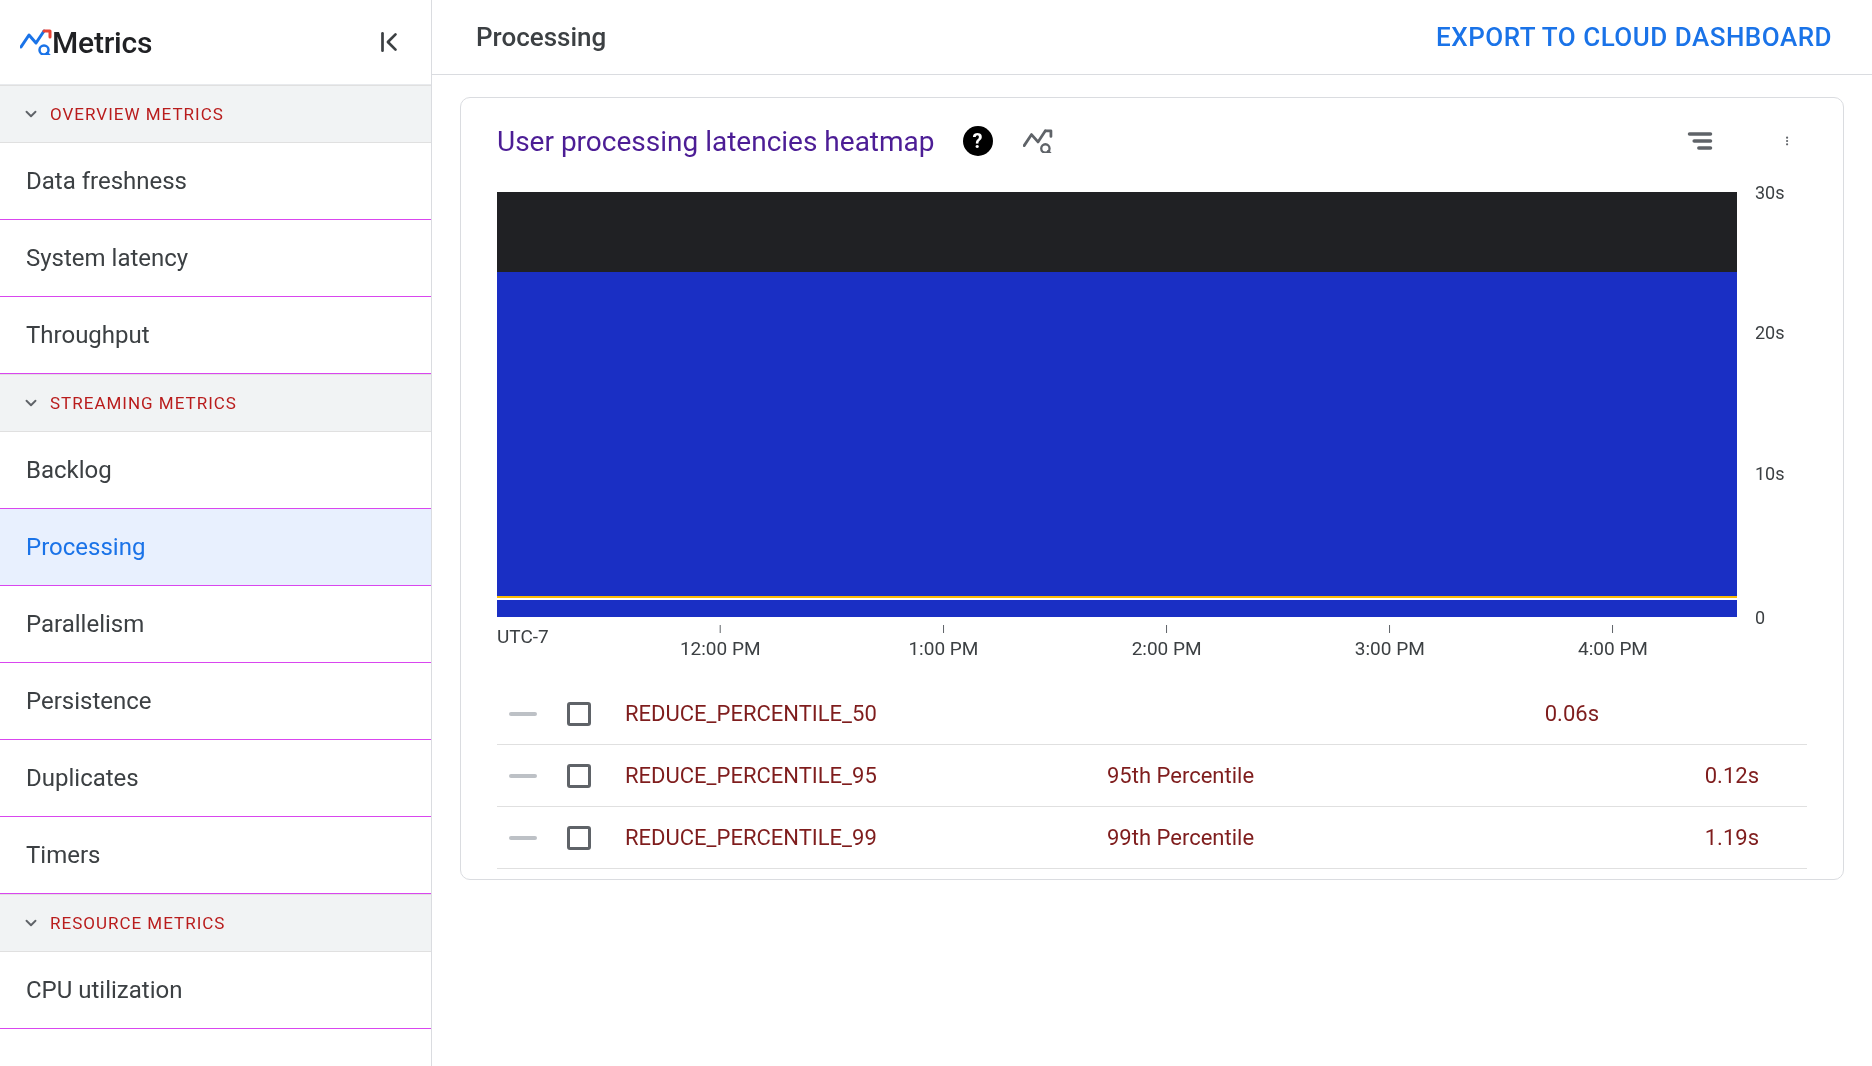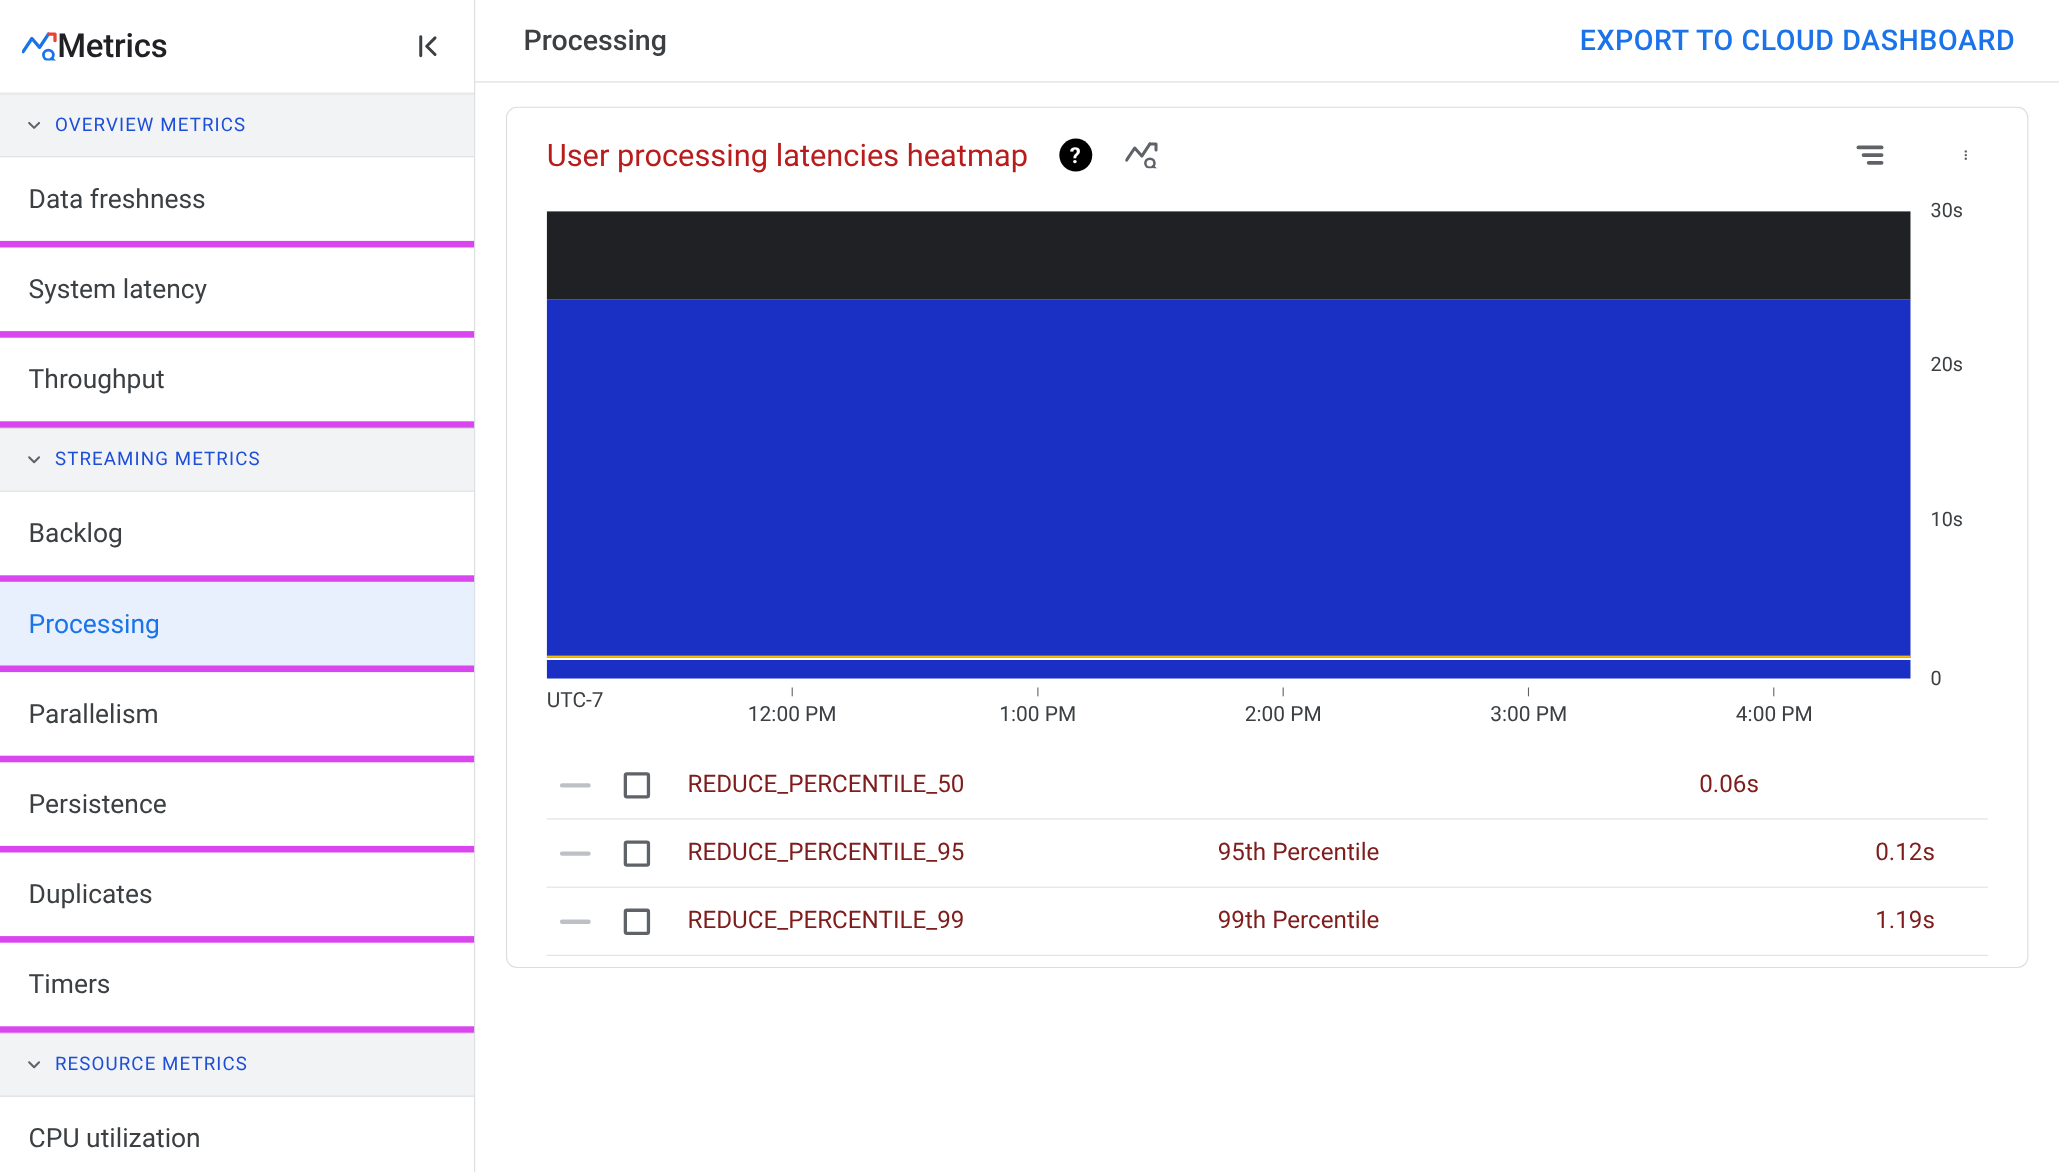--- a/index.html
+++ b/index.html
@@ -45,31 +45,31 @@
   .collapse-btn { 
     width: 36px; height:36px; display:flex; align-items:center; justify-content:center;
     cursor:pointer; color:#3c4043;
   }
   .section-header {
     background: #f1f3f4;
     border-top: 1px solid #e0e0e0;
     border-bottom: 1px solid #e0e0e0;
     padding: 18px 22px;
     display:flex; align-items:center; gap:10px;
-    color:#1d4ed8;
+    color:#b91c1c;
     font-size:17px;
     letter-spacing: 1px;
     cursor:pointer;
   }
   .section-header .chev { width:18px; height:18px; }
   .nav-item {
     padding: 24px 26px;
     font-size: 24px;
     color:#3c4043;
-    border-bottom: 6px solid #d946ef;
+    border-bottom: 1px solid #d946ef;
     cursor:pointer;
   }
   .nav-item.active {
     color:#1a73e8;
     background:#e8f0fe;
   }
 
   
   .main {
     flex: 1 1 auto;
@@ -99,21 +99,21 @@
     padding: 26px 36px 10px 36px;
     background:#fff;
   }
   .card-header {
     display:flex;
     align-items:center;
     gap: 28px;
   }
   .card-title {
     font-size:28px;
-    color:#b91c1c;
+    color:#4c1d95;
   }
   .help-badge {
     width:30px; height:30px; border-radius:50%; background:#000; color:#fff;
     display:flex; align-items:center; justify-content:center;
     font-weight:700; font-size:20px;
     cursor:pointer;
   }
   .explorer-icon-btn, .legend-btn, .more-btn {
     width:34px; height:34px; display:flex; align-items:center; justify-content:center;
     cursor:pointer; color:#5f6368;

